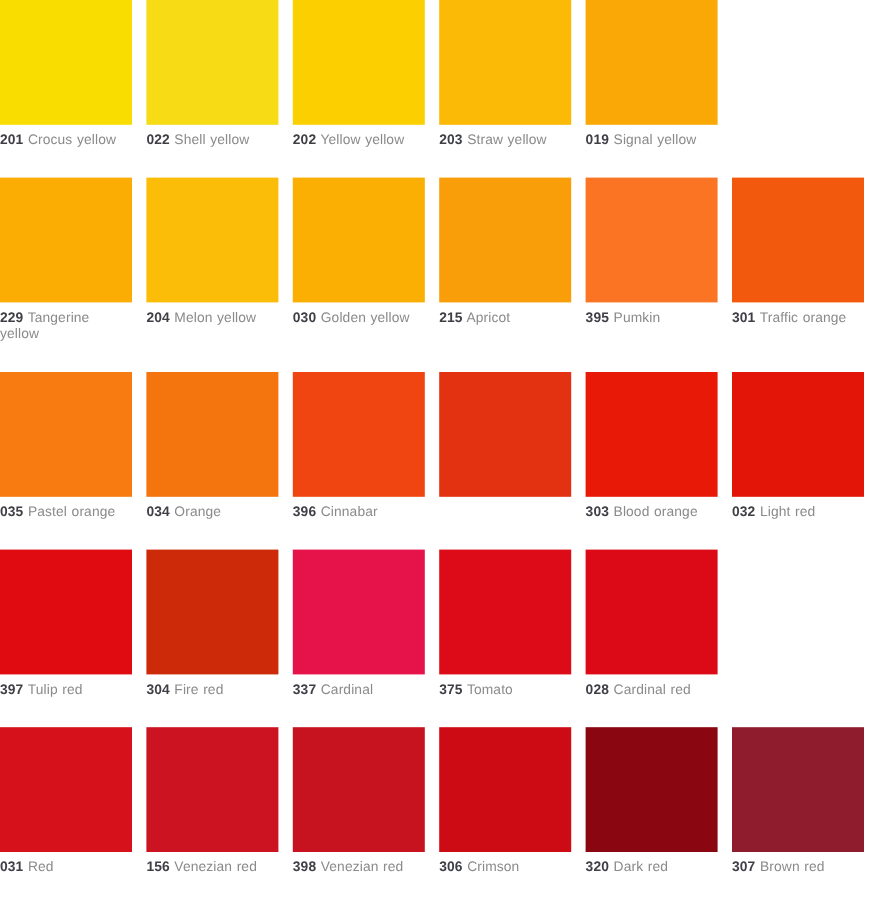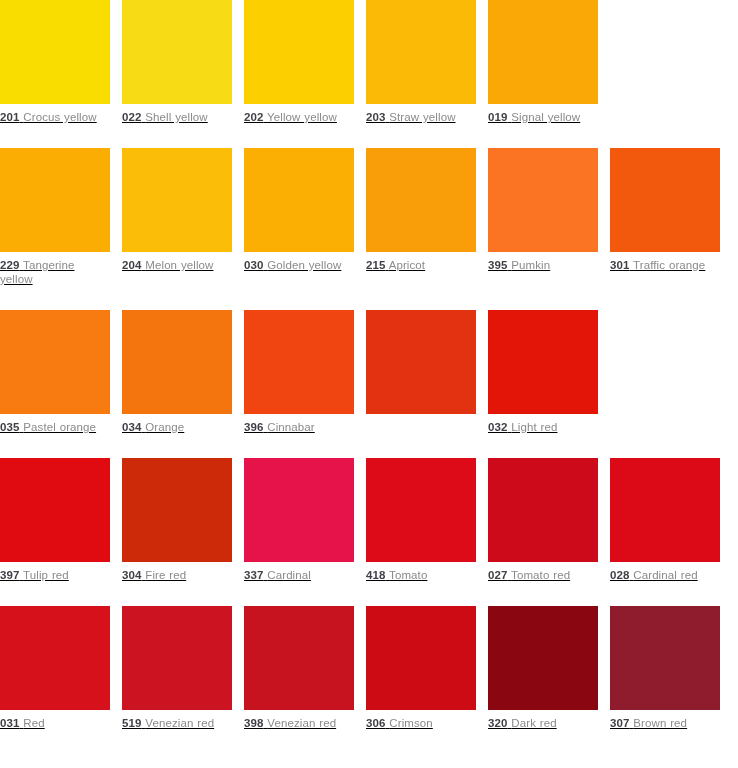--- a/index.html
+++ b/index.html
@@ -17,21 +17,20 @@
     display: grid;
     grid-template-columns: repeat(6, 110px);
     column-gap: 12px;
     row-gap: 0px;
     width: 738px;
     box-sizing: border-box;
   }
   .swatch-cell {
     width: 110px;
     box-sizing: border-box;
-    text-decoration: underline;
   }
   .swatch-chip {
     width: 110px;
     height: 104px;
     display: block;
   }
   .swatch-caption {
     font-size: 11.5px;
     line-height: 14px;
     padding-top: 6px;
@@ -111,56 +110,56 @@
       <div class="swatch-caption"><span class="swatch-code">034</span> <span class="swatch-name">Orange</span></div>
     </div>
     <div class="swatch-cell">
       <div class="swatch-chip" style="background-color: rgb(240, 69, 16);"></div>
       <div class="swatch-caption"><span class="swatch-code">396</span> <span class="swatch-name">Cinnabar</span></div>
     </div>
     <div class="swatch-cell">
       <div class="swatch-chip" style="background-color: rgb(226, 50, 17);"></div>
     </div>
     <div class="swatch-cell">
+      <div class="swatch-chip" style="background-color: rgb(232, 25, 7);"></div>
+      <div class="swatch-caption"><span class="swatch-code">303</span> <span class="swatch-name">Blood orange</span></div>
+    </div>
+    <div class="swatch-cell">
       <div class="swatch-chip" style="background-color: rgb(227, 20, 8);"></div>
       <div class="swatch-caption"><span class="swatch-code">032</span> <span class="swatch-name">Light red</span></div>
     </div>
     <div class="row-spacer"></div>
     <div class="swatch-cell">
       <div class="swatch-chip" style="background-color: rgb(224, 11, 16);"></div>
       <div class="swatch-caption"><span class="swatch-code">397</span> <span class="swatch-name">Tulip red</span></div>
     </div>
     <div class="swatch-cell">
       <div class="swatch-chip" style="background-color: rgb(204, 42, 9);"></div>
       <div class="swatch-caption"><span class="swatch-code">304</span> <span class="swatch-name">Fire red</span></div>
     </div>
     <div class="swatch-cell">
       <div class="swatch-chip" style="background-color: rgb(229, 19, 74);"></div>
       <div class="swatch-caption"><span class="swatch-code">337</span> <span class="swatch-name">Cardinal</span></div>
     </div>
     <div class="swatch-cell">
       <div class="swatch-chip" style="background-color: rgb(220, 11, 23);"></div>
-      <div class="swatch-caption"><span class="swatch-code">418</span> <span class="swatch-name">Tomato</span></div>
-    </div>
-    <div class="swatch-cell">
-      <div class="swatch-chip" style="background-color: rgb(204, 10, 25);"></div>
-      <div class="swatch-caption"><span class="swatch-code">027</span> <span class="swatch-name">Tomato red</span></div>
+      <div class="swatch-caption"><span class="swatch-code">375</span> <span class="swatch-name">Tomato</span></div>
     </div>
     <div class="swatch-cell">
       <div class="swatch-chip" style="background-color: rgb(220, 10, 22);"></div>
       <div class="swatch-caption"><span class="swatch-code">028</span> <span class="swatch-name">Cardinal red</span></div>
     </div>
     <div class="row-spacer"></div>
     <div class="swatch-cell">
       <div class="swatch-chip" style="background-color: rgb(214, 17, 27);"></div>
       <div class="swatch-caption"><span class="swatch-code">031</span> <span class="swatch-name">Red</span></div>
     </div>
     <div class="swatch-cell">
       <div class="swatch-chip" style="background-color: rgb(203, 19, 33);"></div>
-      <div class="swatch-caption"><span class="swatch-code">519</span> <span class="swatch-name">Venezian red</span></div>
+      <div class="swatch-caption"><span class="swatch-code">156</span> <span class="swatch-name">Venezian red</span></div>
     </div>
     <div class="swatch-cell">
       <div class="swatch-chip" style="background-color: rgb(199, 18, 31);"></div>
       <div class="swatch-caption"><span class="swatch-code">398</span> <span class="swatch-name">Venezian red</span></div>
     </div>
     <div class="swatch-cell">
       <div class="swatch-chip" style="background-color: rgb(204, 11, 20);"></div>
       <div class="swatch-caption"><span class="swatch-code">306</span> <span class="swatch-name">Crimson</span></div>
     </div>
     <div class="swatch-cell">

